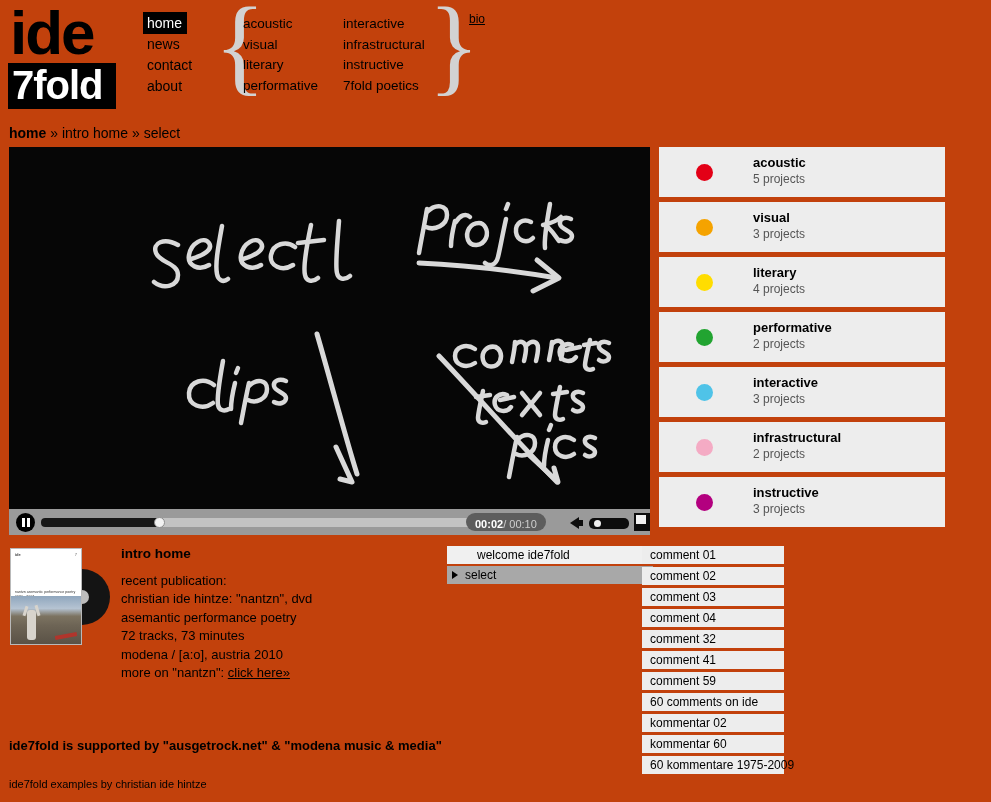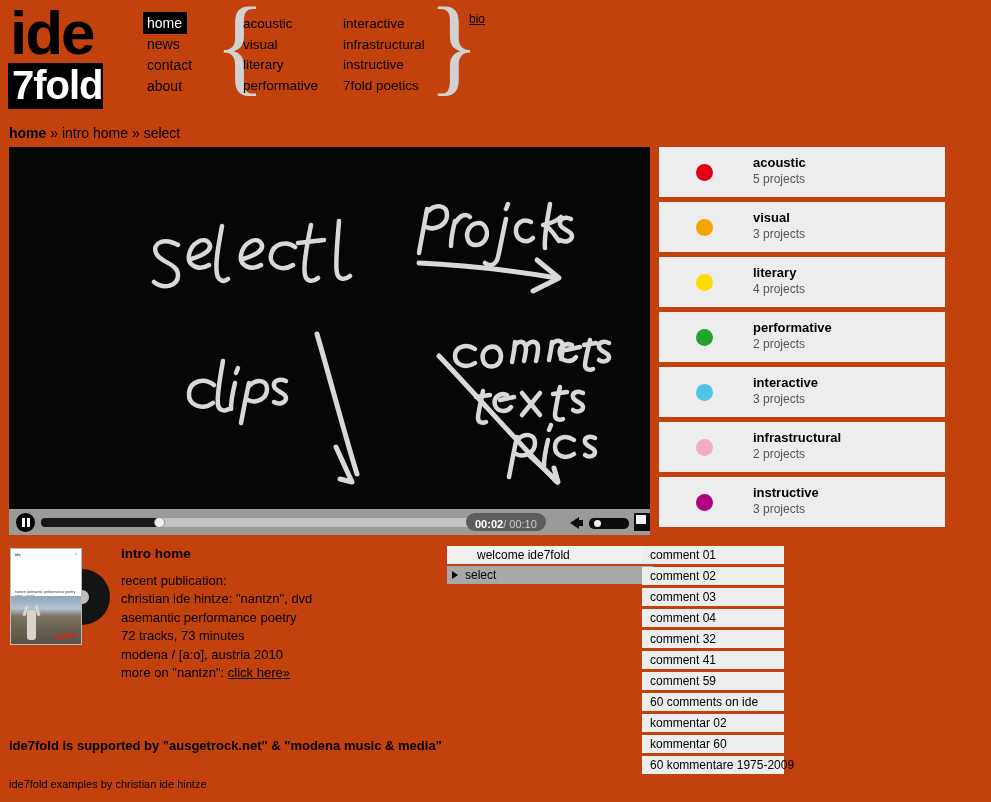--- a/index.html
+++ b/index.html
@@ -35,21 +35,21 @@
   }
   #logo .logo-7fold {
     display: inline-block;
     background: #000000;
     color: #ffffff;
     font-family: "Liberation Sans", sans-serif;
     font-weight: bold;
     font-size: 40px;
     line-height: 44px;
     letter-spacing: -1px;
-    padding: 0 0 2px 4px;
+    padding: 0 13px 2px 4px;
     margin-top: 2px;
   }
 
   #mainnav { position: absolute; left: 143px; top: 12px; width: 70px; }
   #mainnav .nav-item {
     font-size: 14px;
     line-height: 20px;
     color: #000000;
     padding: 1px 5px 1px 4px;
     display: inline-block;

